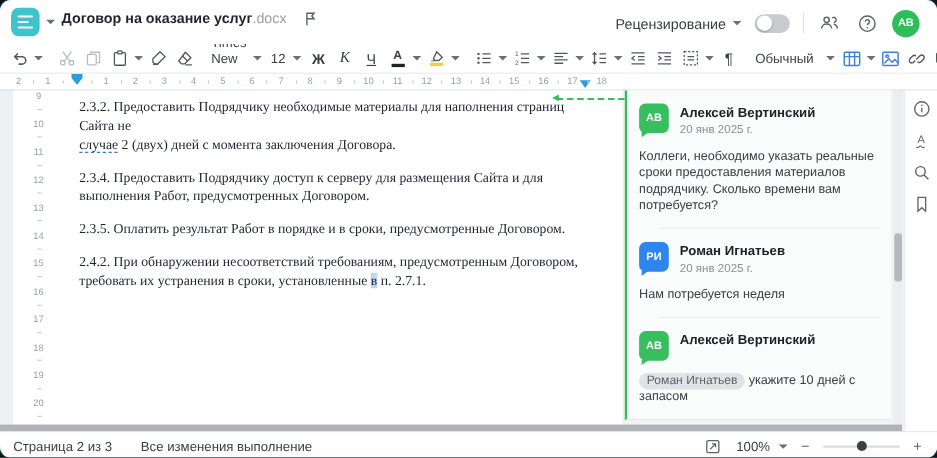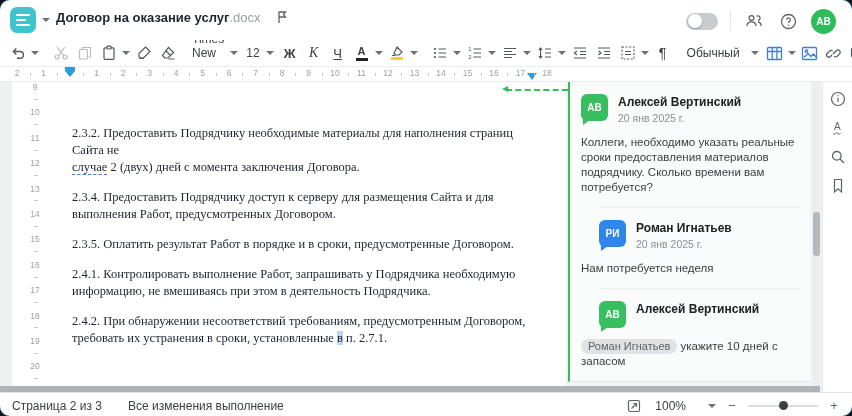--- a/index.html
+++ b/index.html
@@ -44,51 +44,51 @@
   .marker-left{position:absolute;top:0;width:10px;height:11px;}
   .marker-left .m-bar{position:absolute;top:0;left:0;width:10px;height:4px;background:#2d9cdb;}
   .marker-left .m-tri{position:absolute;top:4px;left:0;width:0;height:0;border-left:5px solid transparent;border-right:5px solid transparent;border-top:6px solid #2d9cdb;}
   .marker-right{position:absolute;top:6px;width:0;height:0;border-left:5px solid transparent;border-right:5px solid transparent;border-top:7px solid #2d9cdb;}
   
   .doc-area{position:relative;height:310px;background:#eef0f1;overflow:hidden;}
   .page{position:absolute;left:12px;top:0;width:554px;bottom:6px;background:#fff;}
   .v-ruler{position:absolute;left:14px;top:0;width:20px;bottom:0;}
   .vr-num{position:absolute;left:0;width:18px;text-align:center;font-size:8.5px;color:#9aa0a6;}
   .vr-tick{position:absolute;left:8px;width:4px;height:1px;background:#c5cad0;}
-  .doc-content{position:absolute;left:60px;right:29px;top:0;padding-top:7px;font-family:"Liberation Serif",serif;font-size:12.5px;line-height:17px;color:#1f2430;margin-top:36px;}
+  .doc-content{position:absolute;left:60px;right:29px;top:0;padding-top:7px;font-family:"Liberation Serif",serif;font-size:12.5px;line-height:17px;color:#1f2430;}
   .doc-content p{margin:0 0 13px 0;}
   .doc-content p.sp{margin-top:27px;}
   .dashed-u{border-bottom:1px dashed #3b78d8;}
   .collab-mark{background:#bcd7f5;}
   .connector{position:absolute;left:506px;top:7px;width:62px;border-top:2px dashed #35be5c;}
   .conn-arrow{position:absolute;left:502px;top:4px;width:0;height:0;border-right:6px solid #35be5c;border-top:3px solid transparent;border-bottom:3px solid transparent;}
   
   .comments-panel{position:absolute;left:568px;width:244px;top:0;bottom:6px;background:#f2f3f4;}
   .comment-card{position:absolute;left:0;right:2px;top:0;background:#fafbfb;border-left:2px solid #34be5b;border-bottom:1px solid #e4e6e8;padding:10px 10px 12px 11px;box-sizing:border-box;}
   .comment{margin-top:2px;}
   .c-head{display:flex;align-items:flex-start;gap:10px;}
-  .c-head.indent{margin-left:18px;}
+  .c-head.indent{}
   .c-avatar{position:relative;width:27px;height:27px;border-radius:6px;color:#fff;font-size:10px;font-weight:bold;display:flex;align-items:center;justify-content:center;flex:0 0 auto;}
   .c-avatar::after{content:"";position:absolute;left:2px;bottom:-4px;width:7px;height:5px;background:inherit;clip-path:polygon(0 0,100% 0,0 100%);}
   .c-name{font-size:12px;font-weight:bold;color:#202124;line-height:14px;padding-top:1px;}
   .c-date{font-size:10.5px;color:#8a9097;margin-top:3px;}
   .c-body{font-size:11.5px;color:#3c4043;line-height:15px;margin:11px 0 0 0;}
   .c-divider{height:1px;background:#eceef0;margin:12px 0 12px 18px;}
   .mention-chip{display:inline-block;background:#dfe3e6;color:#5f6368;border-radius:9px;padding:0px 7px;font-size:11px;line-height:15px;}
   
   .scrollbar{position:absolute;left:813px;width:7px;top:0;bottom:6px;background:#ecedee;}
   .scroll-thumb{position:absolute;left:0;width:7px;top:130px;height:44px;border-radius:3px;background:#b5b8bc;}
   .icon-rail{position:absolute;left:822px;right:0;top:0;bottom:0;background:#fff;border-left:1px solid #e8eaec;display:flex;flex-direction:column;align-items:center;padding-top:8px;gap:11px;}
   .rail-icon{width:18px;height:18px;display:flex;align-items:center;justify-content:center;color:#5f6368;}
   .bottom-strip{position:absolute;left:0;right:32px;bottom:0;height:6px;background:#afb2b6;}
   
   .statusbar{height:25px;border-top:1px solid #e4e6e8;background:#fff;display:flex;align-items:center;padding:0 12px;font-size:12px;color:#3c4043;}
   .sb-left{display:flex;gap:26px;}
   .sb-right{margin-left:auto;display:flex;align-items:center;gap:10px;}
-  .sb-zoom{display:flex;align-items:center;gap:22px;}
+  .sb-zoom{display:flex;align-items:center;gap:8px;}
   .slider{position:relative;width:70px;height:2px;background:#dadce0;border-radius:1px;}
   .slider .dot{position:absolute;left:31px;top:-4px;width:9px;height:9px;border-radius:50%;background:#3c4043;}
   .sb-sign{font-size:13px;color:#5f6368;width:12px;text-align:center;}
 </style>
 </head>
 <body>
 
 <div class="window">
 
   <div class="header">
@@ -100,20 +100,24 @@
     <span class="caret logo-caret"></span>
     <div class="title-row">
       <span><b class="doc-title">Договор на оказание услуг</b><span class="doc-ext">.docx</span></span>
       <span class="hicon">
         <svg width="14" height="14" viewBox="0 0 14 14" fill="none" stroke="#5f6368" stroke-width="1.3">
             <path d="M4 1.5 V13 M4 2 h6.5 l-2 2.5 2 2.5 H4"></path>
           </svg>
       </span>
     </div>
     <div class="header-right">
+      <span class="review-label">
+          <span>Рецензирование</span>
+          <span class="caret"></span>
+        </span>
       <span class="toggle">
           <span class="knob"></span>
         </span>
       <span class="vdiv"></span>
       <span class="hicon">
         <svg width="18" height="16" viewBox="0 0 18 16" fill="none" stroke="#5f6368" stroke-width="1.3">
             <circle cx="6.5" cy="5" r="2.4"></circle>
             <path d="M2 13 c0-2.6 2-4.2 4.5-4.2 S11 10.4 11 13"></path>
             <path d="M11.5 3.2 a2.3 2.3 0 1 1 1.4 4.2 M13 9 c2 .4 3.2 2 3.2 4"></path>
           </svg>
@@ -366,21 +370,20 @@
           <span class="vr-tick" style="top: 245.3px;"></span>
           <span class="vr-num" style="top: 254px;">19</span>
           <span class="vr-tick" style="top: 270.7px;"></span>
           <span class="vr-num" style="top: 279.4px;">20</span>
           <span class="vr-tick" style="top: 296.1px;"></span>
         </div>
       <div class="doc-content">
         <p><span>2.3.2. Предоставить Подрядчику необходимые материалы для наполнения страниц Сайта не</span><br><span class="dashed-u">случае</span><span> 2 (двух) дней с момента заключения Договора.</span></p>
         <p>2.3.4. Предоставить Подрядчику доступ к серверу для размещения Сайта и для выполнения Работ, предусмотренных Договором.</p>
         <p>2.3.5. Оплатить результат Работ в порядке и в сроки, предусмотренные Договором.</p>
-        <p>2.4.1. Контролировать выполнение Работ, запрашивать у Подрядчика необходимую информацию, не вмешиваясь при этом в деятельность Подрядчика.</p>
         <p><span>2.4.2. При обнаружении несоответствий требованиям, предусмотренным Договором, требовать их устранения в сроки, установленные </span><span class="collab-mark">в</span><span> п. 2.7.1.</span></p>
 
       </div>
     </div>
     <span class="conn-arrow"></span>
     <div class="connector"></div>
 
     <div class="comments-panel">
       <div class="comment-card" id="comment-card">
           <div class="comment">

